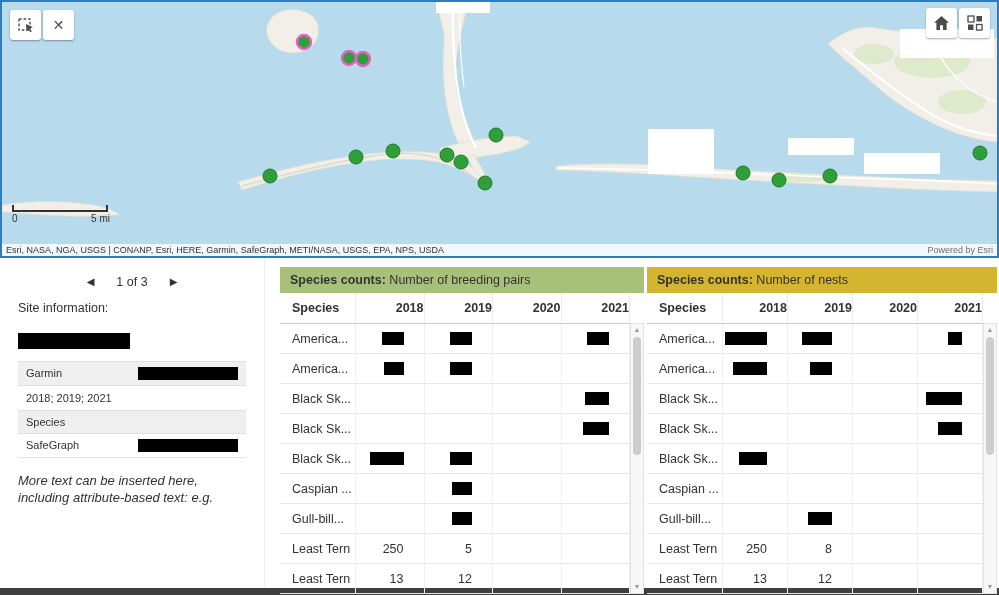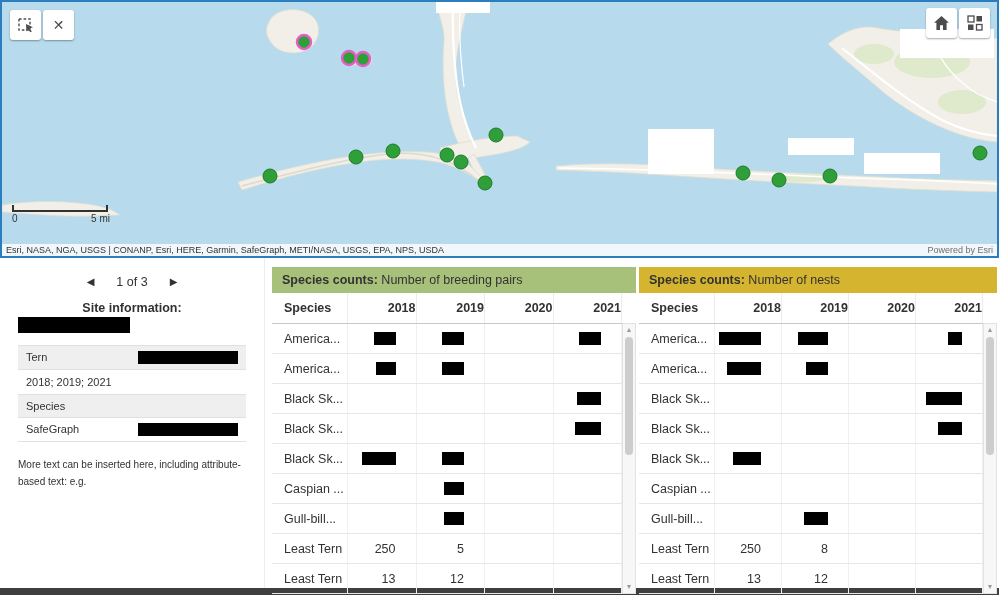--- a/index.html
+++ b/index.html
@@ -20,38 +20,38 @@
   .sb-line{width:92px;height:5px;border-left:2px solid #323232;border-right:2px solid #323232;border-bottom:2px solid #323232;}
   .sb-labels{display:flex;justify-content:space-between;width:98px;margin-top:1px;}
 
   .attribution{position:absolute;left:0;right:0;bottom:0;height:12px;background:rgba(255,255,255,.8);display:flex;justify-content:space-between;align-items:center;font-size:9px;padding:0 4px;color:#323232;white-space:nowrap;}
   .powered{color:#6e6e6e;}
 
   
   .bottom{height:330px;display:flex;background:#fff;}
   .left-panel{width:265px;box-sizing:border-box;padding-top:12px;border-right:1px solid #eee;}
   .table-panel{box-sizing:border-box;padding-top:9px;}
-  .table-panel.mid{width:364px;margin-left:7px;margin-right:3px;}
+  .table-panel.mid{width:364px;margin-left:15px;margin-right:3px;}
   .table-panel.rt{flex:1;margin-right:2px;}
   .bottom-bar{height:7px;background:#3f3f3f;}
 
   
   .pager{display:flex;align-items:center;justify-content:center;gap:20px;margin:4px 0 12px;}
   .pg-btn{background:none;border:none;font-size:10px;color:#323232;cursor:pointer;padding:2px;}
   .pg-label{font-size:12.5px;}
-  .si-heading{font-weight:bold;font-size:12.5px;margin:6px 18px 2px;text-align:center;}
+  .si-heading{font-weight:normal;font-size:12.5px;margin:6px 18px 18px;}
   .redact{display:inline-block;background:#000;}
   .site-name{width:112px;height:16px;margin:0 18px 12px;display:block;}
   .si-table{margin:0 18px;font-size:11px;border-top:1px solid #e0e0e0;}
   .si-row{display:flex;border-bottom:1px solid #e0e0e0;}
   .si-row.alt{background:#efefef;}
   .si-label{width:112px;padding:5px 8px;box-sizing:border-box;color:#323232;}
   .si-value{flex:1;padding:5px 8px;box-sizing:border-box;line-height:14px;}
   .si-redact{width:100px;height:13px;display:block;}
-  .si-note{margin:14px 18px 0;font-size:10px;line-height:17px;}
+  .si-note{margin:14px 18px 0;font-size:13px;line-height:17px;font-style:italic;}
 
   
   .tp-header{height:26px;line-height:26px;padding:0 10px;font-size:12.5px;color:#333;}
   .tp-header.green{background:#a7c17b;}
   .tp-header.yellow{background:#d5b530;}
   .tp-bold{font-weight:bold;}
 
   .t-wrap{display:flex;}
   .t-grid{flex:1;}
   .t-head{display:flex;height:30px;border-bottom:1px solid #c8c8c8;}
@@ -182,21 +182,21 @@
     <div class="left-panel">
       <div class="pager">
         <button class="pg-btn">◀</button>
         <span class="pg-label">1 of 3</span>
         <button class="pg-btn">▶</button>
       </div>
       <div class="si-heading">Site information:</div>
       <span class="redact site-name"></span>
       <div class="si-table">
           <div class="si-row alt">
-            <div class="si-label">Tern</div>
+            <div class="si-label">Garmin</div>
             <div class="si-value">
               <span class="redact si-redact"></span>
             </div>
           </div>
           <div class="si-row">
             <div class="si-value">2018; 2019; 2021</div>
           </div>
           <div class="si-row alt">
             <div class="si-label">Species</div>
           </div>

